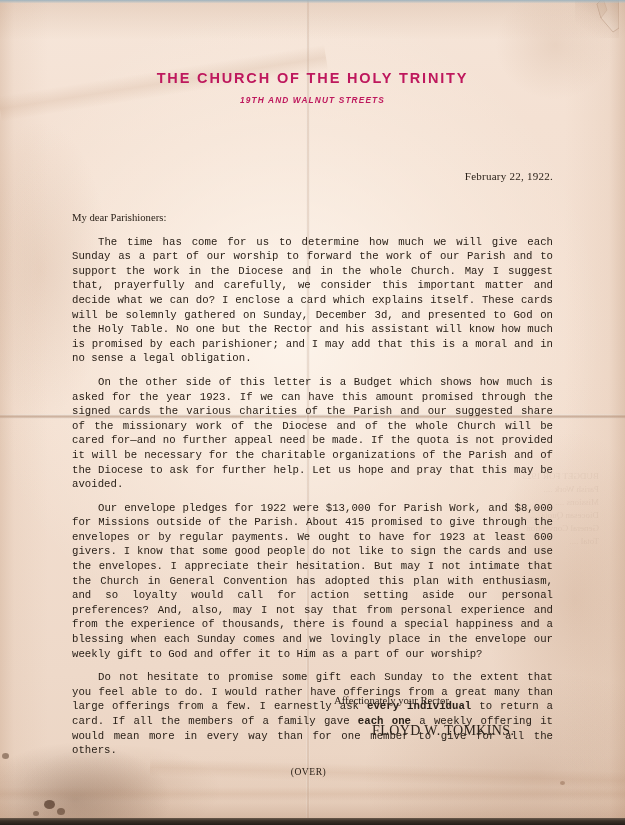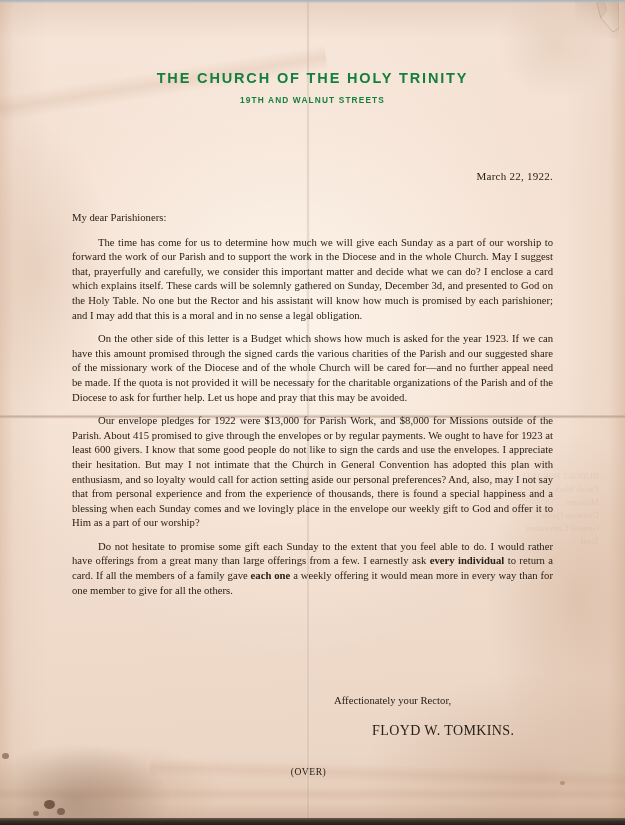--- a/index.html
+++ b/index.html
@@ -99,33 +99,34 @@
     background: linear-gradient(180deg, #9fb3bd 0%, rgba(190,200,205,0.25) 100%);
   }
 
   
   .letterhead {
     position: absolute;
     left: 0; right: 0;
     top: 70px;
     text-align: center;
     font-family: "Liberation Sans", "DejaVu Sans", sans-serif;
-    color: #15803d;
+    color: #be185d;
   }
   .lh-title {
     font-size: 14.5px;
     font-weight: bold;
     letter-spacing: 1.85px;
     margin-bottom: 9px;
   }
   .lh-sub1 {
     font-size: 8.3px;
     font-weight: bold;
     letter-spacing: 1.15px;
     margin-bottom: 14px;
+    font-style: italic;
   }
   .lh-sub2 {
     font-size: 8.3px;
     font-weight: bold;
     letter-spacing: 1.15px;
   }
 
   
   .date-line {
     position: absolute;
@@ -144,20 +145,21 @@
     text-align: justify;
     text-justify: inter-word;
   }
   .salutation {
     margin: 0 0 10px 0;
     text-align: left;
   }
   .body p.para {
     margin: 0 0 9px 0;
     text-indent: 26px;
+    font-family: Liberation Mono, monospace;
   }
   .body p.para:last-child { margin-bottom: 0; }
   .body b { font-weight: bold; }
 
   .closing {
     position: absolute;
     left: 72px;
     top: 693px;
     width: 481px;
     font-size: 10.7px;
@@ -239,21 +241,21 @@
   </div>
 
   <div class="edge-shade"></div>
   <div class="ink-overlay"></div>
 
   <div class="letterhead">
     <div class="lh-title">THE CHURCH OF THE HOLY TRINITY</div>
     <div class="lh-sub1">19TH AND WALNUT STREETS</div>
   </div>
 
-  <div class="date-line">March 22, 1922.</div>
+  <div class="date-line">February 22, 1922.</div>
 
   <div class="body">
     <p class="salutation">My dear Parishioners:</p>
 
     <p class="para">The time has come for us to determine how much we will give each Sunday as a part of our worship to forward the work of our Parish and to support the work in the Diocese and in the whole Church.  May I suggest that, prayerfully and carefully, we consider this important matter and decide what we can do?  I enclose a card which explains itself.  These cards will be solemnly gathered on Sunday, December 3d, and presented to God on the Holy Table.  No one but the Rector and his assistant will know how much is promised by each parishioner; and I may add that this is a moral and in no sense a legal obligation.</p>
 
     <p class="para">On the other side of this letter is a Budget which shows how much is asked for the year 1923.  If we can have this amount promised through the signed cards the various charities of the Parish and our suggested share of the missionary work of the Diocese and of the whole Church will be cared for—and no further appeal need be made.  If the quota is not provided it will be necessary for the charitable organizations of the Parish and of the Diocese to ask for further help.  Let us hope and pray that this may be avoided.</p>
 
     <p class="para">Our envelope pledges for 1922 were $13,000 for Parish Work, and $8,000 for Missions outside of the Parish.  About 415 promised to give through the envelopes or by regular payments.  We ought to have for 1923 at least 600 givers.  I know that some good people do not like to sign the cards and use the envelopes.  I appreciate their hesitation.  But may I not intimate that the Church in General Convention has adopted this plan with enthusiasm, and so loyalty would call for action setting aside our personal preferences?  And, also, may I not say that from personal experience and from the experience of thousands, there is found a special happiness and a blessing when each Sunday comes and we lovingly place in the envelope our weekly gift to God and offer it to Him as a part of our worship?</p>
 

